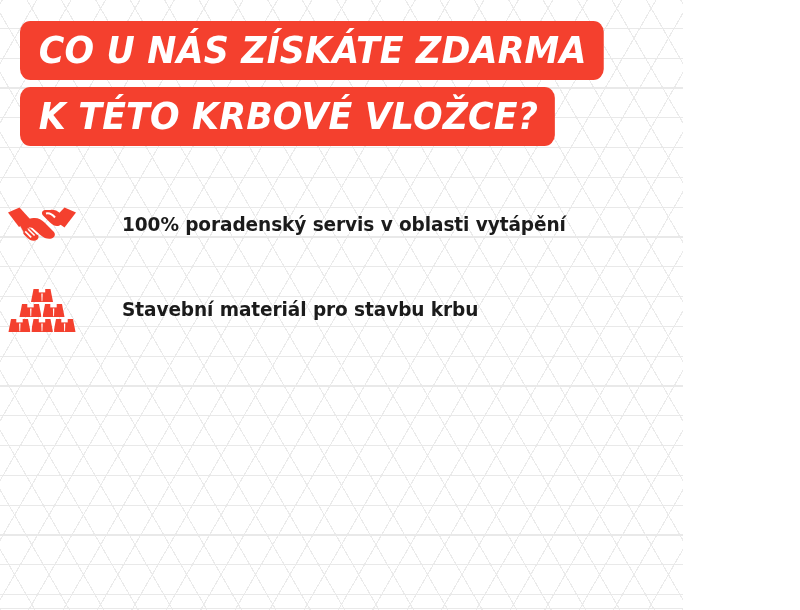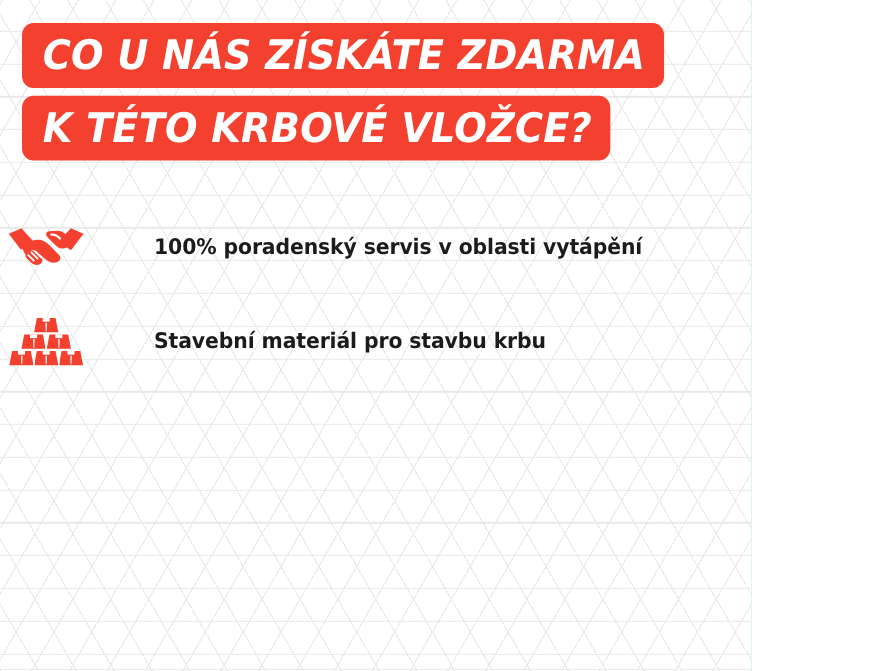--- a/index.html
+++ b/index.html
@@ -10,21 +10,21 @@
   body {
     font-family: "Liberation Sans", sans-serif;
     background: #ffffff;
   }
 
   #promo-banner {
     position: relative;
     width: 683px;
     height: 610px;
     overflow: hidden;
-    background-color: #7dd3fc;
+    background-color: #f9a8d4;
   }
 
   
   .bg-pattern {
     position: absolute;
     inset: 0;
     background-color: #ffffff;
     background-image:
       
       repeating-linear-gradient(
@@ -82,21 +82,20 @@
     left: 0;
     top: 182px;
     width: 800px;
   }
 
   .benefit-row {
     position: relative;
     height: 85px;
     display: flex;
     align-items: center;
-    gap: 18px;
   }
 
   .benefit-icon {
     width: 84px;
     min-width: 84px;
     height: 52px;
     display: flex;
     align-items: center;
     justify-content: center;
   }

